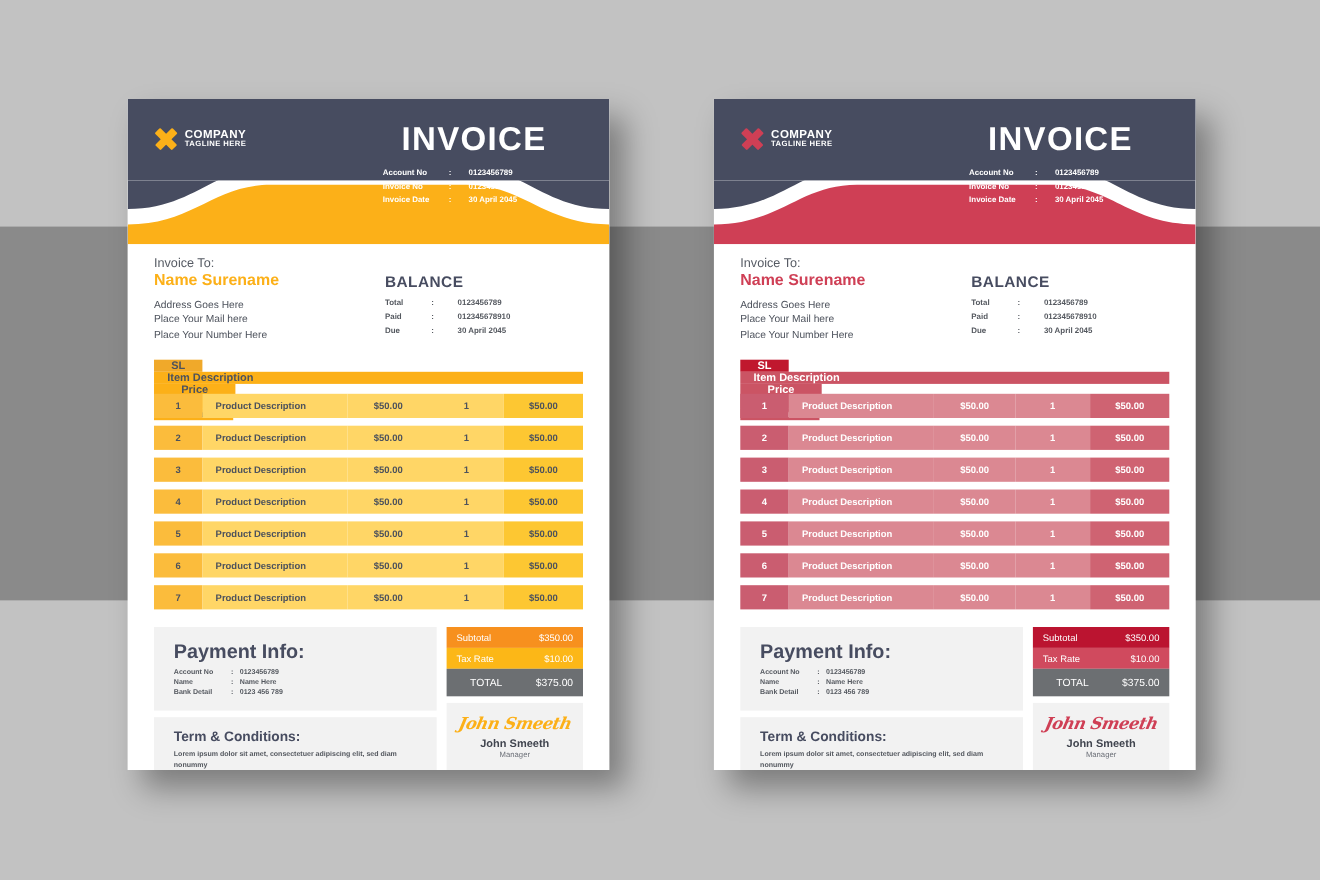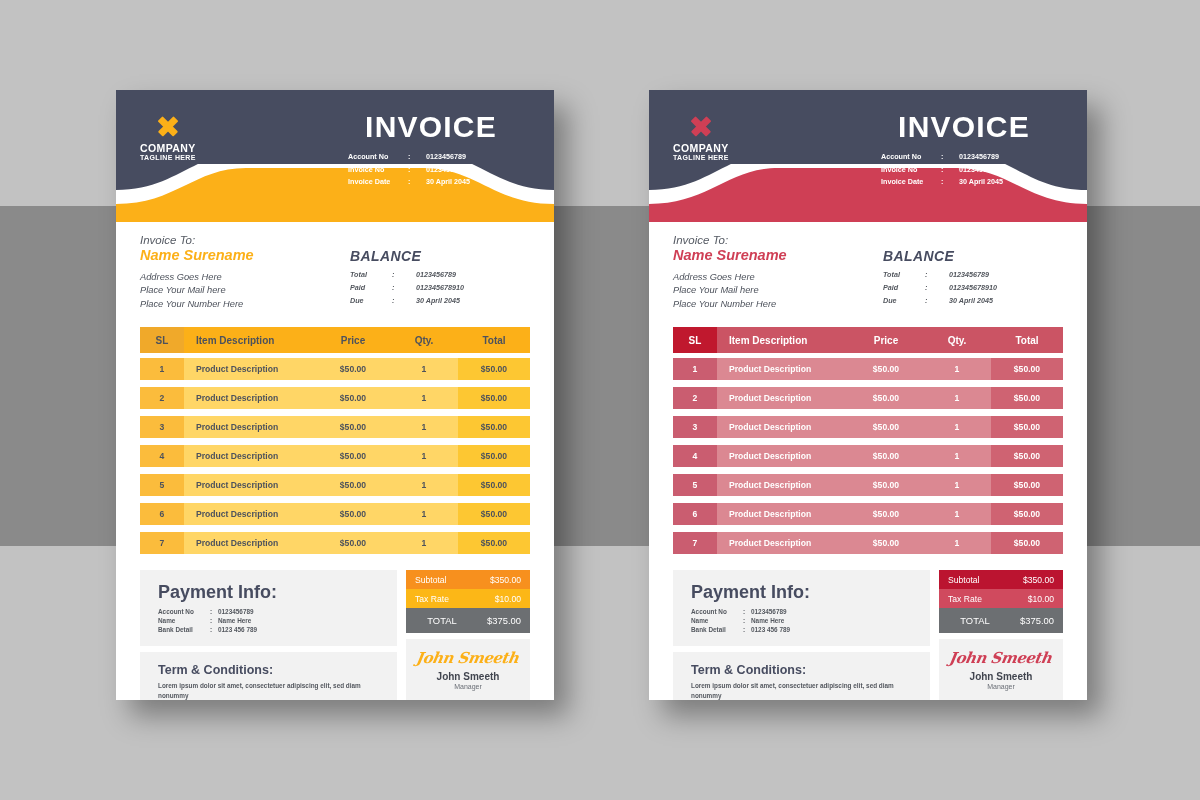--- a/index.html
+++ b/index.html
@@ -28,21 +28,21 @@
   .hdr-accent-top{
     position:absolute;left:205px;top:0;width:150px;height:30px;
     border-bottom-left-radius:60px;border-bottom-right-radius:60px;
   }
   .hdr-navy{
     position:absolute;left:0;top:0;width:100%;height:74px;background:#474c60;
   }
   .hdr-lower{position:absolute;left:0;top:74px;width:100%;height:58px;}
   .hdr-lower svg{display:block;width:100%;height:100%;}
 
-  .logo{position:absolute;left:24px;top:25px;display:flex;align-items:center;gap:6px;z-index:6;flex-direction:column;}
+  .logo{position:absolute;left:24px;top:25px;display:flex;align-items:center;gap:6px;z-index:6;}
   .logo-x{width:22px;height:22px;position:relative;}
   .logo-x span{
     position:absolute;left:50%;top:50%;width:22px;height:6.5px;border-radius:1px;
     margin-left:-11px;margin-top:-3.2px;
   }
   .logo-x span:nth-child(1){transform:rotate(45deg);}
   .logo-x span:nth-child(2){transform:rotate(-45deg);}
   .logo-text{line-height:1.05;}
   .logo-text .l1{color:#fff;font-size:10.5px;font-weight:bold;letter-spacing:.4px;}
   .logo-text .l2{color:#ffffff;font-size:7px;font-weight:bold;letter-spacing:.35px;}
@@ -51,37 +51,37 @@
   .invoice-title{
     color:#fff;font-size:30px;font-weight:bold;letter-spacing:1.2px;
     text-align:center;line-height:1;margin-bottom:10px;
   }
   .meta-row{display:flex;font-size:7.2px;font-weight:bold;color:#fff;margin-bottom:3.5px;padding-left:22px;}
   .meta-k{width:60px;}
   .meta-c{width:18px;}
   .meta-v{flex:1;}
 
   
-  .info{display:flex;padding:14px 24px 0 24px;font-style:italic;}
+  .info{display:flex;padding:14px 24px 0 24px;}
   .info-left{width:210px;}
   .info-right{flex:1;padding-top:14px;}
   .inv-to{font-size:11.5px;color:#555a63;margin-bottom:1px;}
   .inv-name{font-size:14.5px;font-weight:bold;margin-bottom:8px;}
   .inv-line{font-size:9.3px;color:#4d525c;line-height:1.45;}
   .bal-title{font-size:14px;font-weight:bold;color:#474c60;letter-spacing:.4px;margin-bottom:6px;}
   .bal-row{display:flex;font-size:7.2px;font-weight:bold;color:#54585f;margin-bottom:4px;}
   .bal-k{width:42px;}
   .bal-c{width:24px;}
   .bal-v{flex:1;}
 
   
   .tbl{margin:16px 24px 0 24px;}
   .trow{display:flex;height:22px;align-items:stretch;margin-bottom:7px;}
   .trow:last-child{margin-bottom:0;}
-  .thead{height:26px;margin-bottom:5px;}
+  .thead{height:26px;margin-bottom:5px;flex-direction:column;}
   .c-sl{width:44px;}
   .c-desc{flex:1;}
   .c-price{width:74px;}
   .c-qty{width:68px;}
   .c-total{width:72px;}
   .trow>div{display:flex;align-items:center;justify-content:center;font-size:8.6px;font-weight:bold;}
   .trow .c-desc{justify-content:flex-start;padding-left:12px;}
   .thead>div{font-size:10px;font-weight:bold;}
 
   

